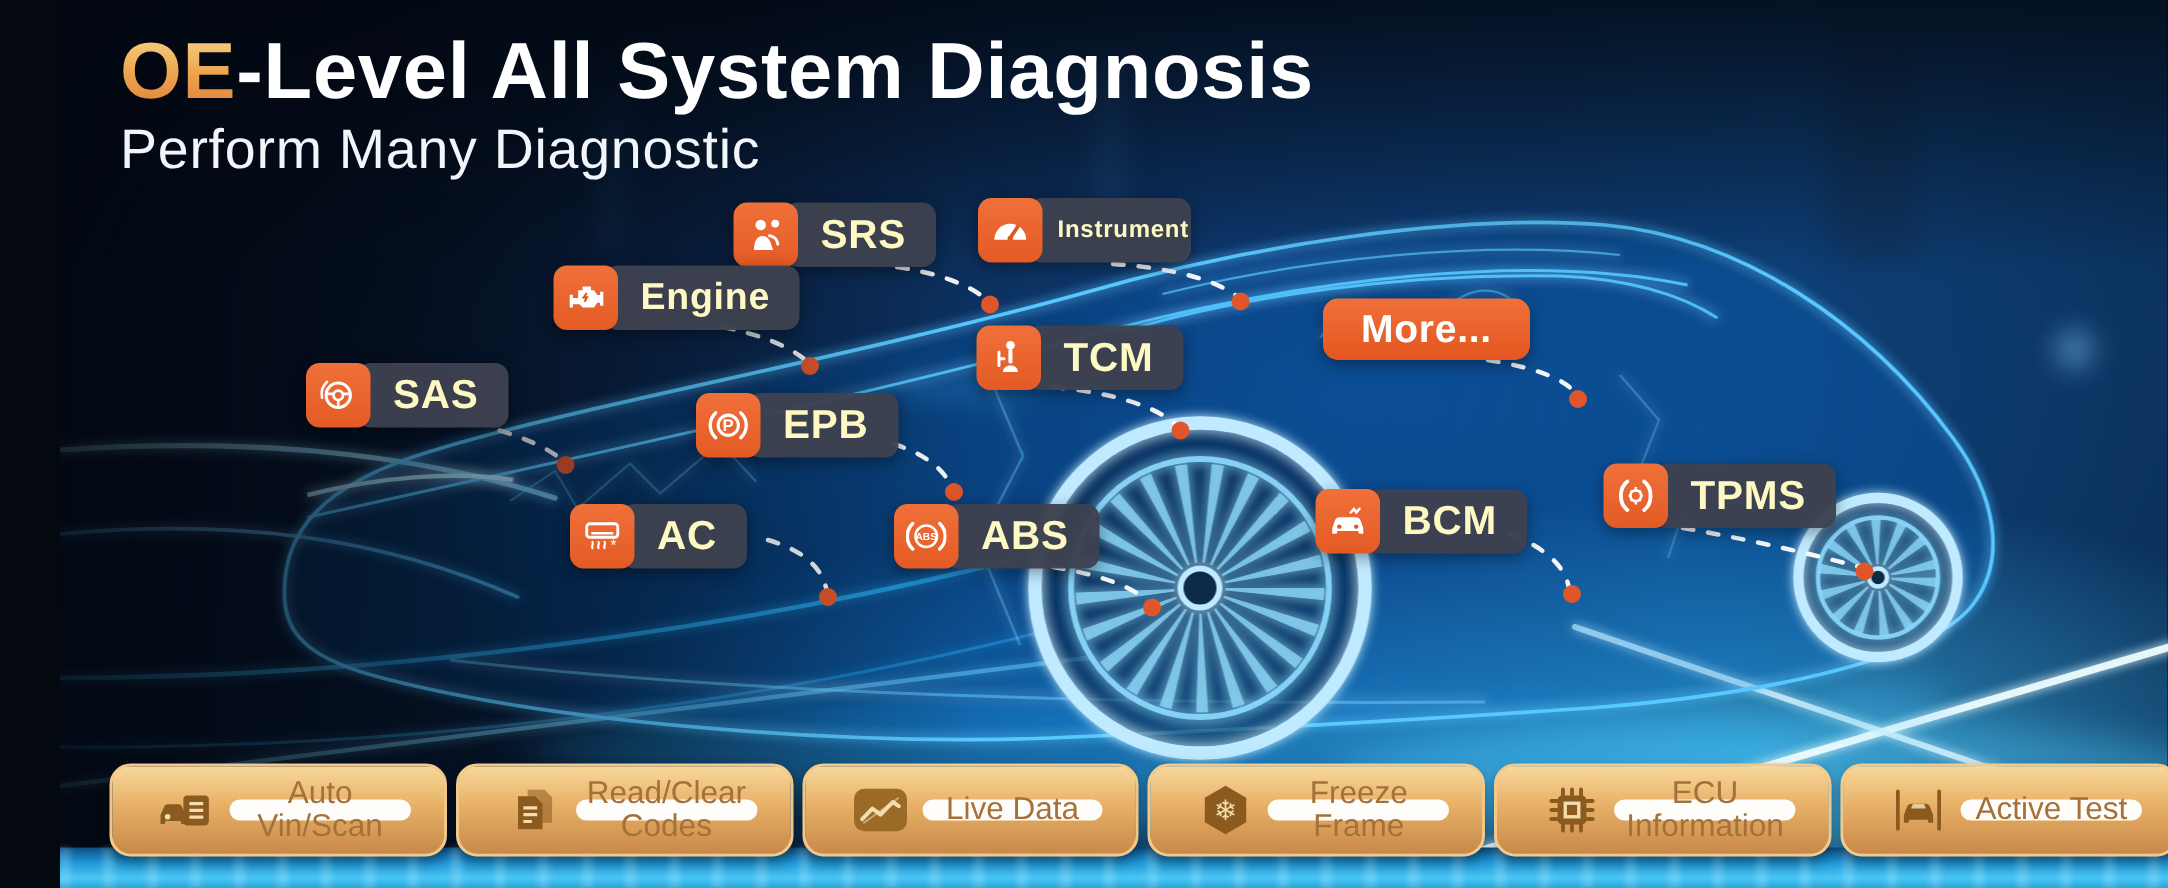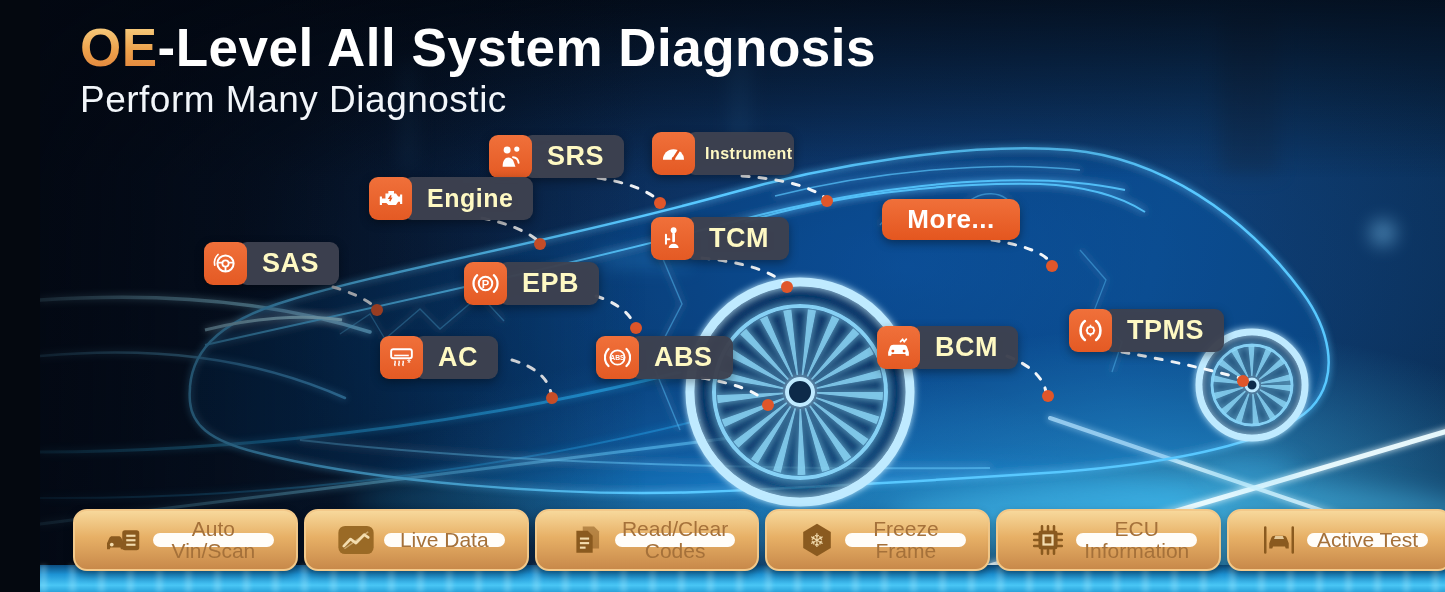--- a/index.html
+++ b/index.html
@@ -291,42 +291,42 @@
             <rect x="13.8" y="4.2" width="13.6" height="16" rx="2.2" fill="#8a5a1f"></rect>
             <line x1="17" y1="8.6" x2="24.4" y2="8.6" stroke="#f3dcae" stroke-width="1.7"></line>
             <line x1="17" y1="12.2" x2="24.4" y2="12.2" stroke="#f3dcae" stroke-width="1.7"></line>
             <line x1="17" y1="15.8" x2="24.4" y2="15.8" stroke="#f3dcae" stroke-width="1.7"></line>
           </svg>
       </span>
       <span class="fpanel">Auto Vin/Scan</span>
     </div>
     <div class="feat">
       <span class="ficon">
-        <svg width="38" height="34" viewBox="0 0 28 24">
-            <rect x="1" y="1.6" width="26" height="20.8" rx="5" fill="#9a6a26"></rect>
-            <path d="M5 16.5l5-5.2 4 3 6-6.2 3 2" stroke="#f3dcae" stroke-width="2" fill="none" stroke-linecap="round" stroke-linejoin="round"></path>
-            <path d="M5.5 18.5L23 6" stroke="#f3dcae" stroke-width="1" opacity=".55"></path>
-          </svg>
-      </span>
-      <span class="fpanel">Live Data</span>
-    </div>
-    <div class="feat">
-      <span class="ficon">
         <svg width="34" height="34" viewBox="0 0 24 24">
             <path d="M9 2.5h8l3.5 3.5v12H9z" fill="#8a5a1f" opacity=".55"></path>
             <path d="M4.5 5.5h8L16 9v12H4.5z" fill="#8a5a1f"></path>
             <line x1="7" y1="11" x2="13.5" y2="11" stroke="#f3dcae" stroke-width="1.5"></line>
             <line x1="7" y1="14.2" x2="13.5" y2="14.2" stroke="#f3dcae" stroke-width="1.5"></line>
             <line x1="7" y1="17.4" x2="11" y2="17.4" stroke="#f3dcae" stroke-width="1.5"></line>
           </svg>
       </span>
       <span class="fpanel">Read/Clear Codes</span>
     </div>
     <div class="feat">
       <span class="ficon">
+        <svg width="38" height="34" viewBox="0 0 28 24">
+            <rect x="1" y="1.6" width="26" height="20.8" rx="5" fill="#9a6a26"></rect>
+            <path d="M5 16.5l5-5.2 4 3 6-6.2 3 2" stroke="#f3dcae" stroke-width="2" fill="none" stroke-linecap="round" stroke-linejoin="round"></path>
+            <path d="M5.5 18.5L23 6" stroke="#f3dcae" stroke-width="1" opacity=".55"></path>
+          </svg>
+      </span>
+      <span class="fpanel">Live Data</span>
+    </div>
+    <div class="feat">
+      <span class="ficon">
         <svg width="36" height="36" viewBox="0 0 24 24">
             <path d="M12 1.2l9.2 5.4v10.8L12 22.8l-9.2-5.4V6.6z" fill="#8a5a1f"></path>
             <text x="12" y="16.6" font-size="12.5" text-anchor="middle" fill="#f3dcae" font-family="DejaVu Sans,sans-serif">❄</text>
           </svg>
       </span>
       <span class="fpanel">Freeze Frame</span>
     </div>
     <div class="feat">
       <span class="ficon">
         <svg width="36" height="36" viewBox="0 0 24 24">

